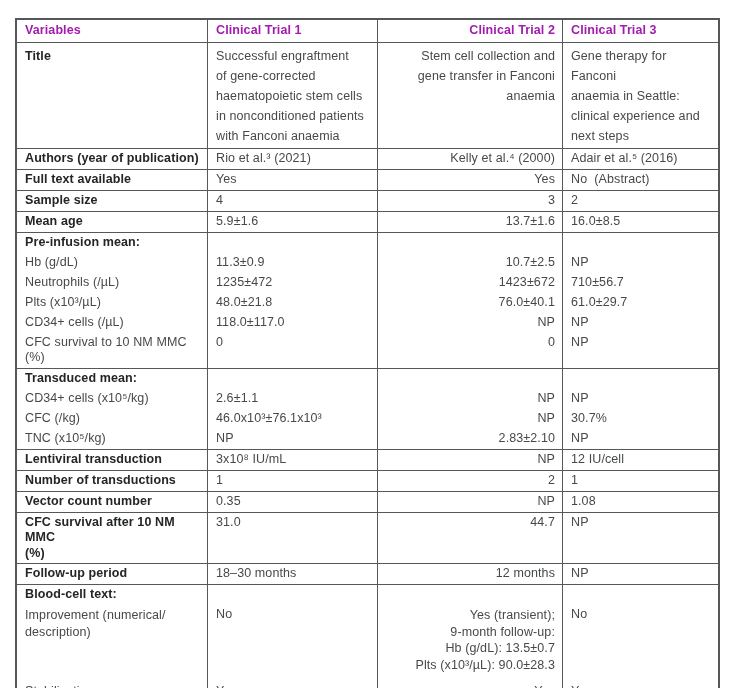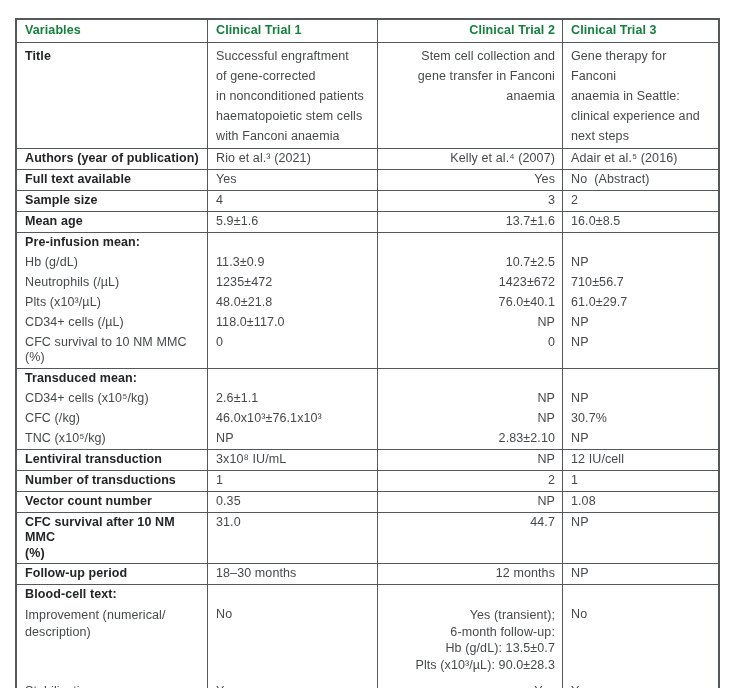--- a/index.html
+++ b/index.html
@@ -41,21 +41,21 @@
     letter-spacing: 0.1px;
     color: #46494b;
     border-left: 1.5px solid #55585a;
     overflow: hidden;
   }
   .cell.c0 { width: 190px; border-left: none; }
   .cell.c1 { width: 170px; }
   .cell.c2 { width: 185px; text-align: right; }
   .cell.c3 { width: 160px; flex: 1; }
   .bold { font-weight: bold; color: #232527; }
-  .hdr .cell { font-weight: bold; color: #15803d; padding-top: 3px; padding-bottom: 3px; }
+  .hdr .cell { font-weight: bold; color: #a21caf; padding-top: 3px; padding-bottom: 3px; }
   
   .tbl > .row:nth-child(2) .cell { line-height: 20px; padding-top: 3px; }
   .tbl > .row:nth-child(2) { min-height: 105px; }
   
   .group-block { display: block; }
   .subrow .cell { min-height: 20px; }
   .subrow.tall { min-height: 77px; }
   .line { display: block; }
   .subrow.tall .line { line-height: 16.5px; }
 </style>
@@ -68,40 +68,40 @@
         <div class="cell c0 bold">Variables</div>
         <div class="cell c1 bold">Clinical Trial 1</div>
         <div class="cell c2 bold">Clinical Trial 2</div>
         <div class="cell c3 bold">Clinical Trial 3</div>
       </div>
       <div class="row subrow">
         <div class="cell c0 bold">Title</div>
         <div class="cell c1">
           <span class="line">Successful engraftment</span>
           <span class="line">of gene-corrected</span>
+          <span class="line">haematopoietic stem cells</span>
           <span class="line">in nonconditioned patients</span>
-          <span class="line">haematopoietic stem cells</span>
           <span class="line">with Fanconi anaemia</span>
         </div>
         <div class="cell c2">
           <span class="line">Stem cell collection and</span>
           <span class="line">gene transfer in Fanconi</span>
           <span class="line">anaemia</span>
         </div>
         <div class="cell c3">
           <span class="line">Gene therapy for Fanconi</span>
           <span class="line">anaemia in Seattle:</span>
           <span class="line">clinical experience and</span>
           <span class="line">next steps</span>
         </div>
       </div>
       <div class="row subrow">
         <div class="cell c0 bold">Authors (year of publication)</div>
         <div class="cell c1">Rio et al.³ (2021)</div>
-        <div class="cell c2">Kelly et al.⁴ (2007)</div>
+        <div class="cell c2">Kelly et al.⁴ (2000)</div>
         <div class="cell c3">Adair et al.⁵ (2016)</div>
       </div>
       <div class="row subrow">
         <div class="cell c0 bold">Full text available</div>
         <div class="cell c1">Yes</div>
         <div class="cell c2">Yes</div>
         <div class="cell c3">No&nbsp; (Abstract)</div>
       </div>
       <div class="row subrow">
         <div class="cell c0 bold">Sample size</div>
@@ -220,21 +220,21 @@
           <div class="cell c3"></div>
         </div>
         <div class="subrow tall">
           <div class="cell c0">
             <span class="line">Improvement (numerical/</span>
             <span class="line">description)</span>
           </div>
           <div class="cell c1">No</div>
           <div class="cell c2">
             <span class="line">Yes (transient);</span>
-            <span class="line">6-month follow-up:</span>
+            <span class="line">9-month follow-up:</span>
             <span class="line">Hb (g/dL): 13.5±0.7</span>
             <span class="line">Plts (x10³/µL): 90.0±28.3</span>
           </div>
           <div class="cell c3">No</div>
         </div>
         <div class="subrow">
           <div class="cell c0">Stabilisation</div>
           <div class="cell c1">Yes</div>
           <div class="cell c2">Yes</div>
           <div class="cell c3">Yes</div>

